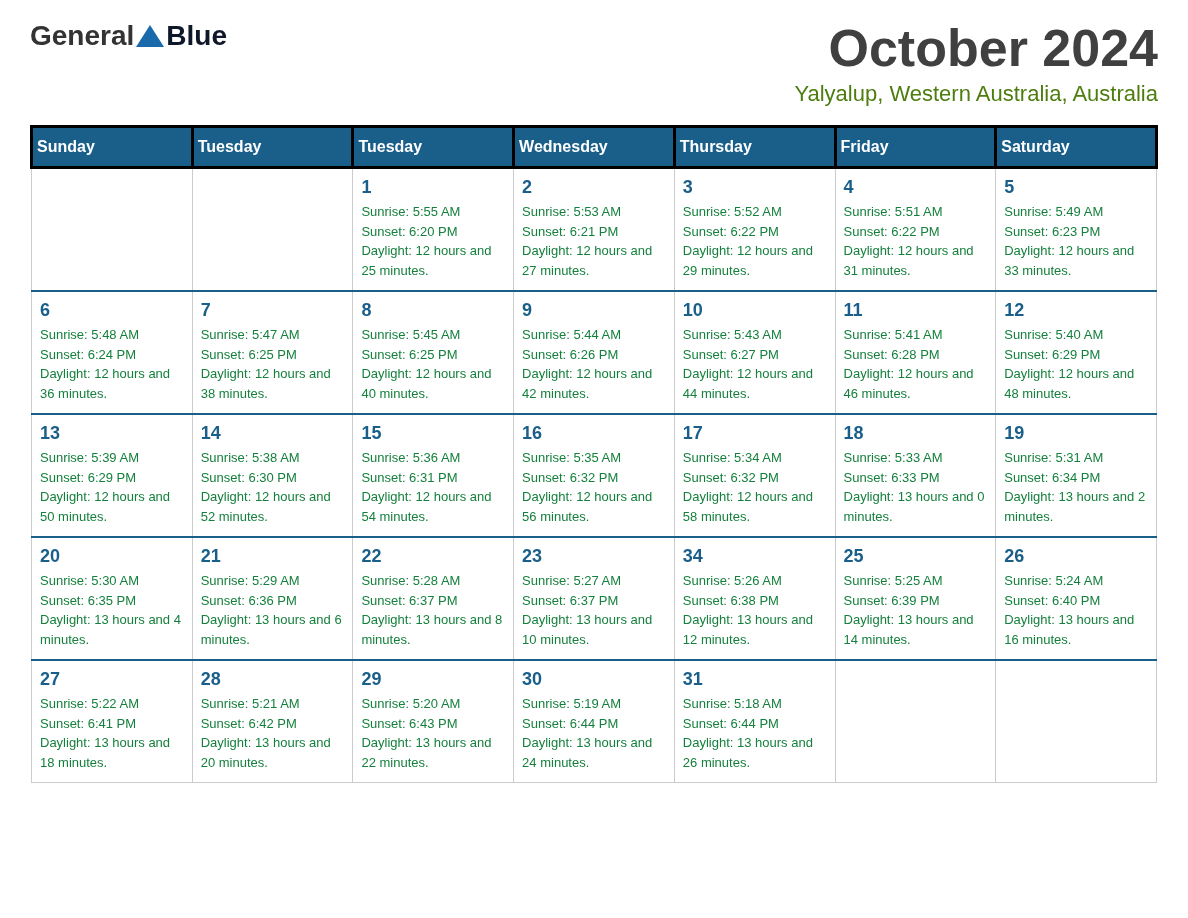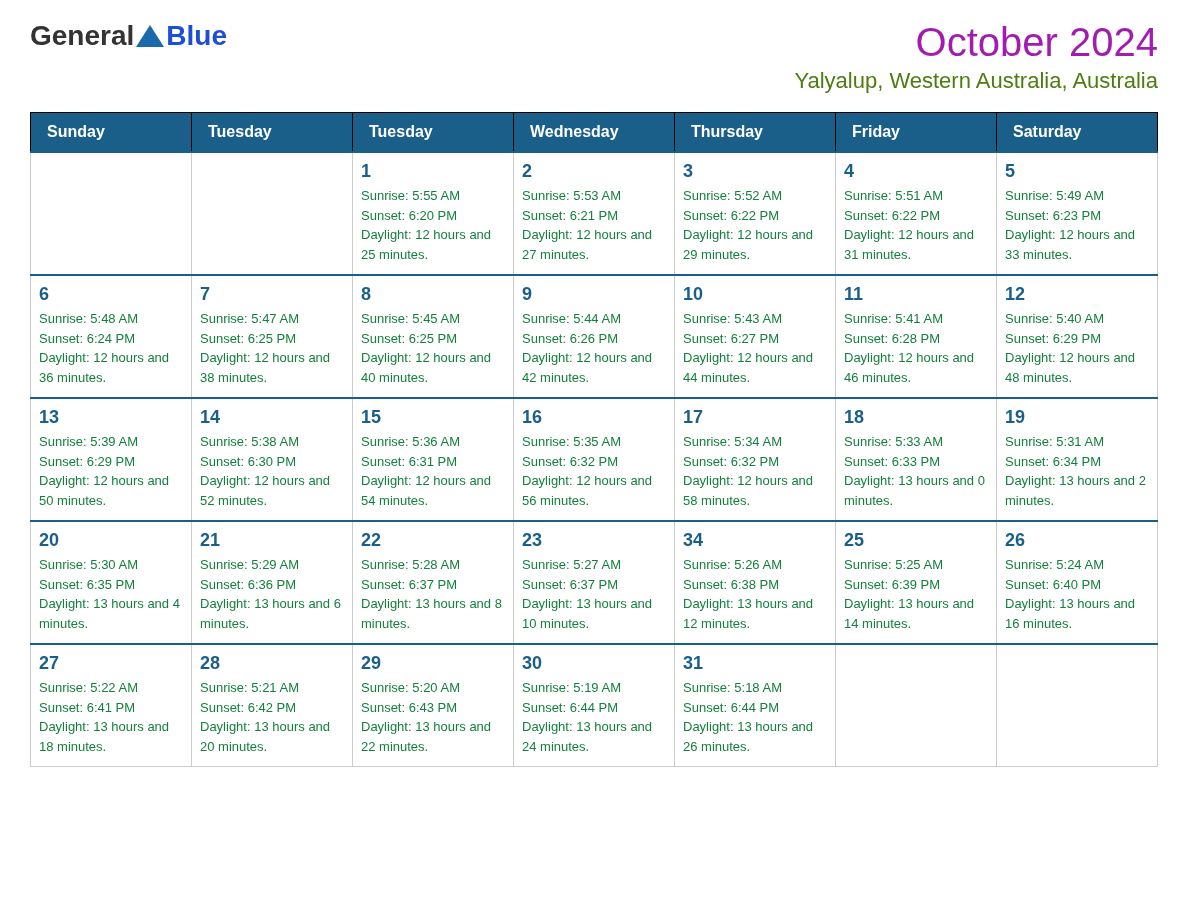--- a/index.html
+++ b/index.html
@@ -34,49 +34,49 @@
       display: inline-block;
       width: 0;
       height: 0;
       border-left: 14px solid transparent;
       border-right: 14px solid transparent;
       border-bottom: 22px solid #1a6aab;
       margin: 0 2px;
       vertical-align: middle;
     }
     .logo-blue {
-      color: #1d4ed8;
+      color: #0f172a;
     }
     .title-area {
       text-align: right;
     }
     .main-title {
-      font-size: 40px;
-      font-weight: normal;
-      color: #a21caf;
+      font-size: 52px;
+      font-weight: bold;
+      color: #404040;
       line-height: 1.1;
     }
     .subtitle {
       font-size: 22px;
       color: #4d7c0f;
       margin-top: 4px;
     }
     table {
       width: 100%;
       border-collapse: collapse;
       table-layout: fixed;
     }
     thead tr th {
       background-color: #1a5f8a;
       color: #fff;
-      padding: 10px 16px;
+      padding: 10px 4px;
       font-size: 16px;
       font-weight: bold;
       text-align: left;
-      border: 1px solid #000000;
+      border: 3px solid #000000;
     }
     tbody tr td {
       padding: 8px 8px 10px 8px;
       font-size: 13px;
       vertical-align: top;
       border: 1px solid #ccc;
       min-height: 90px;
       background: #fff;
     }
     .day-number {

